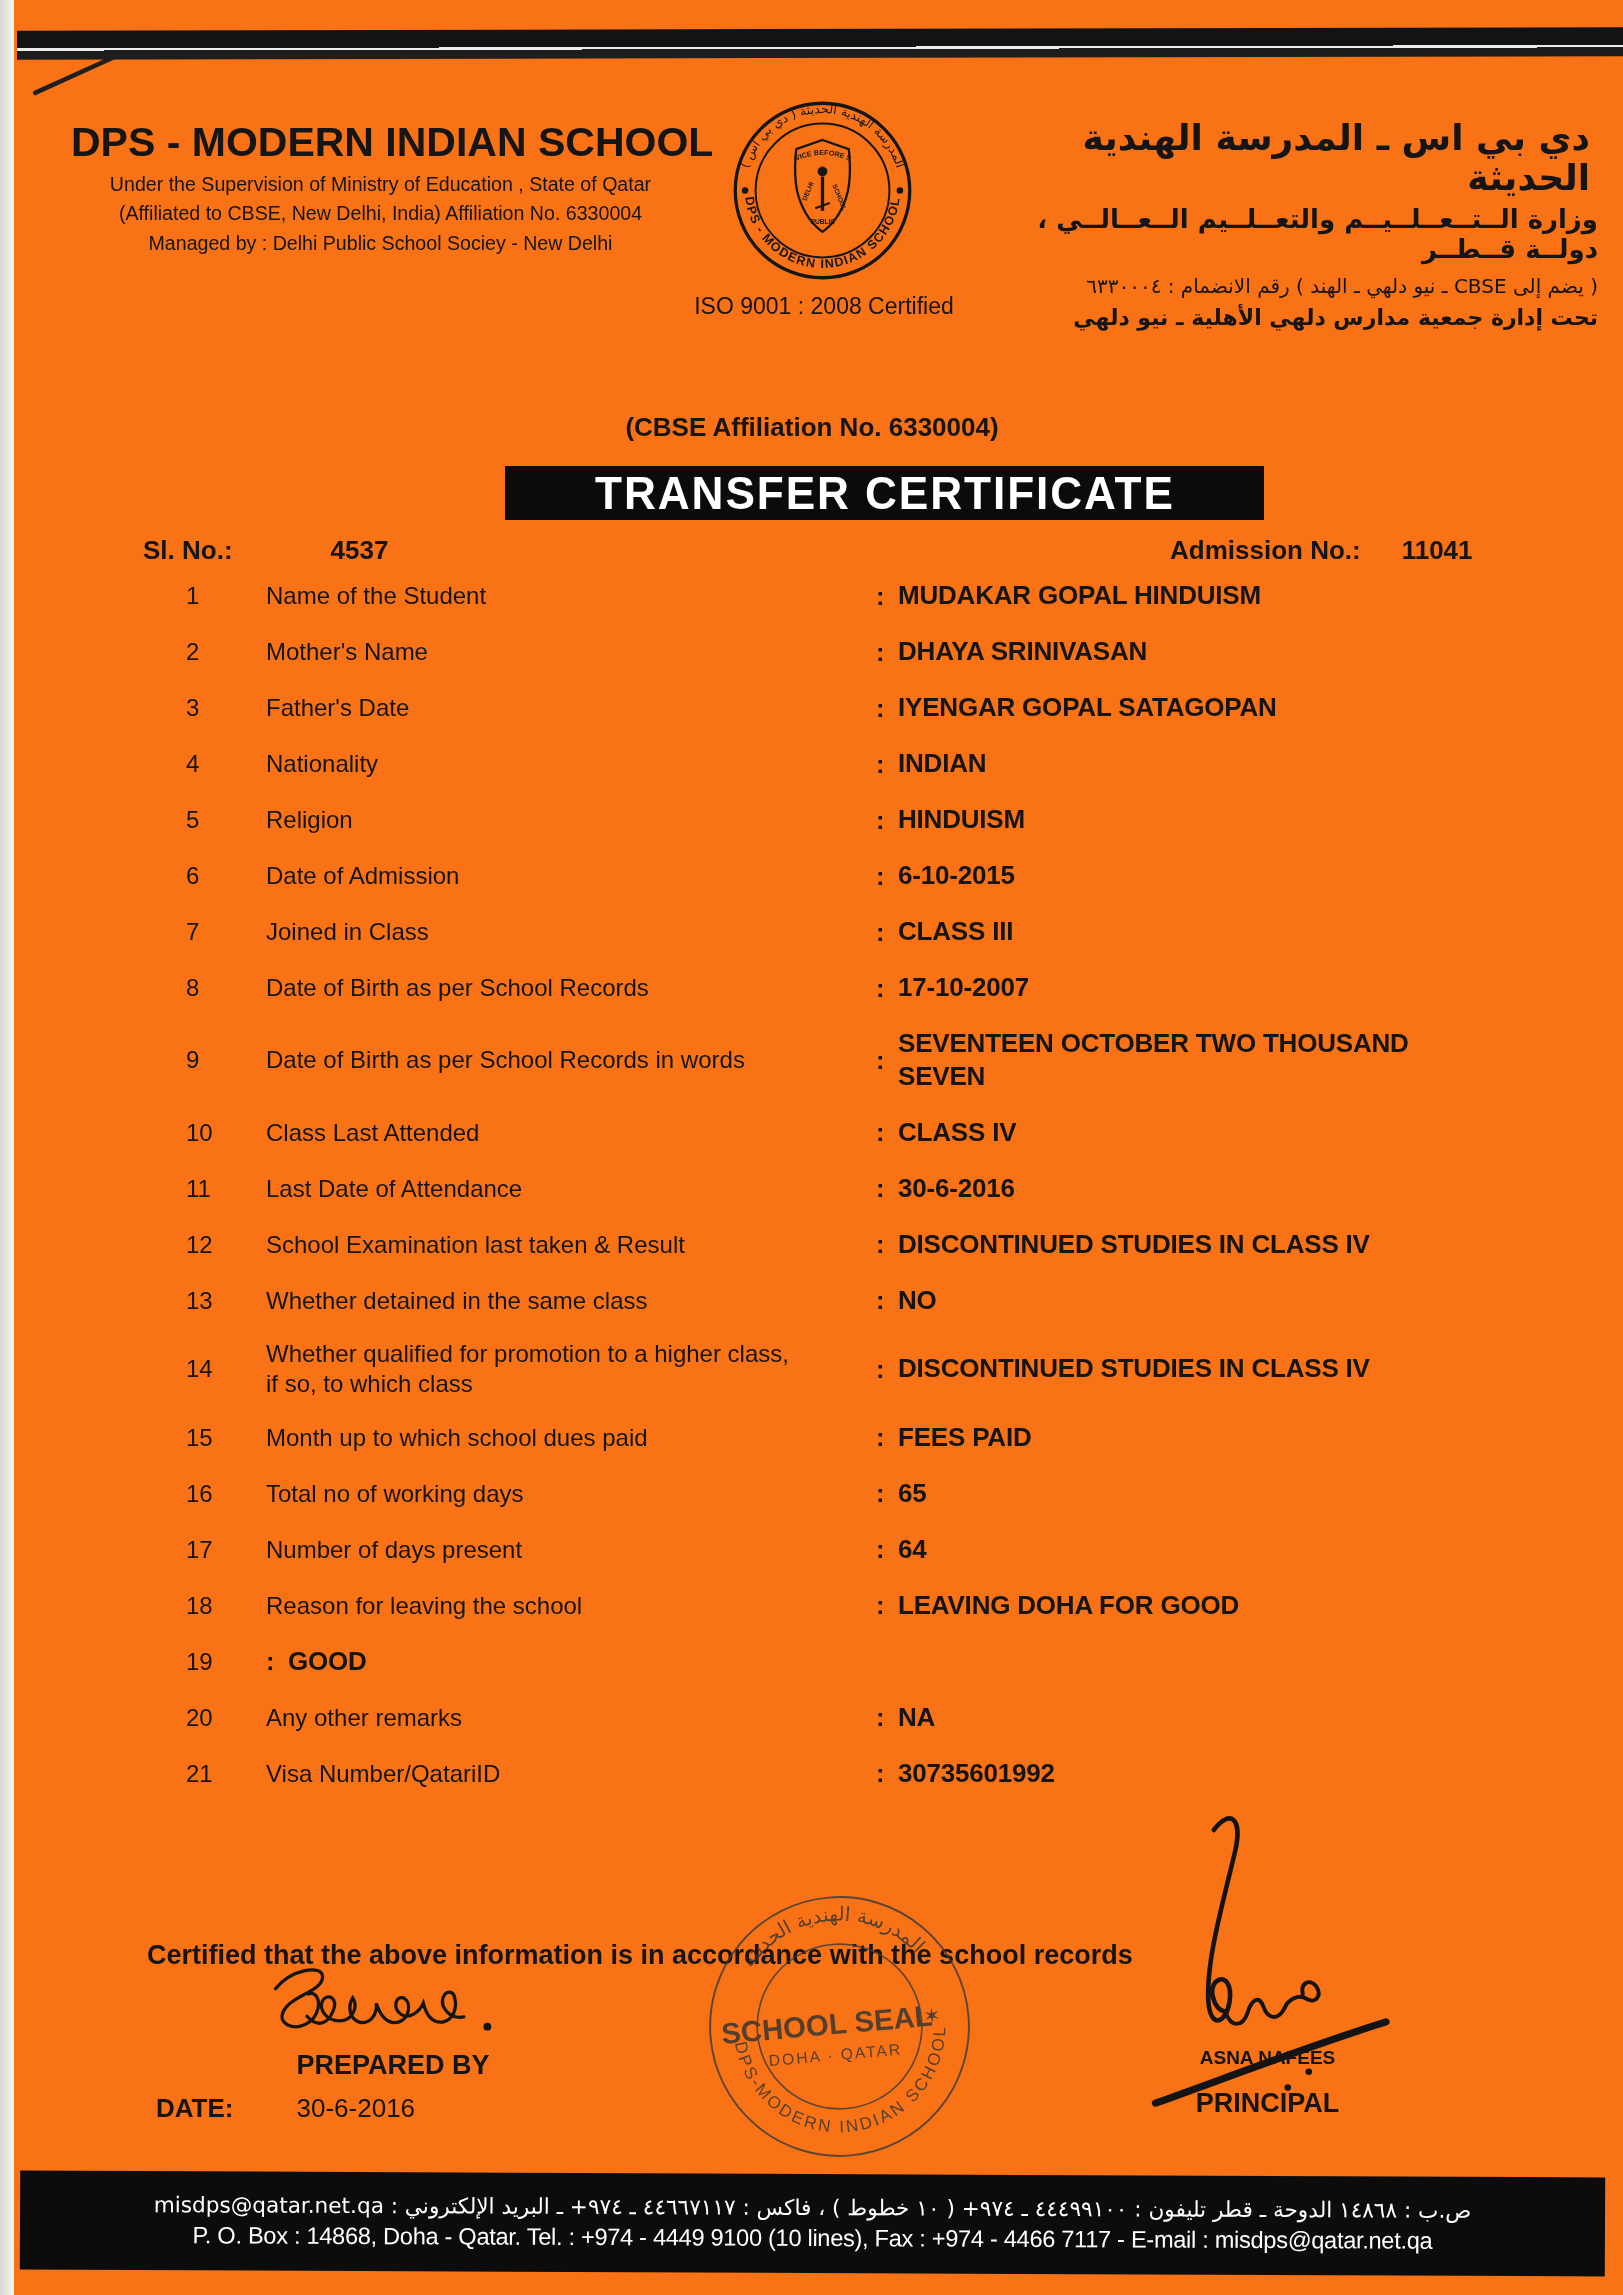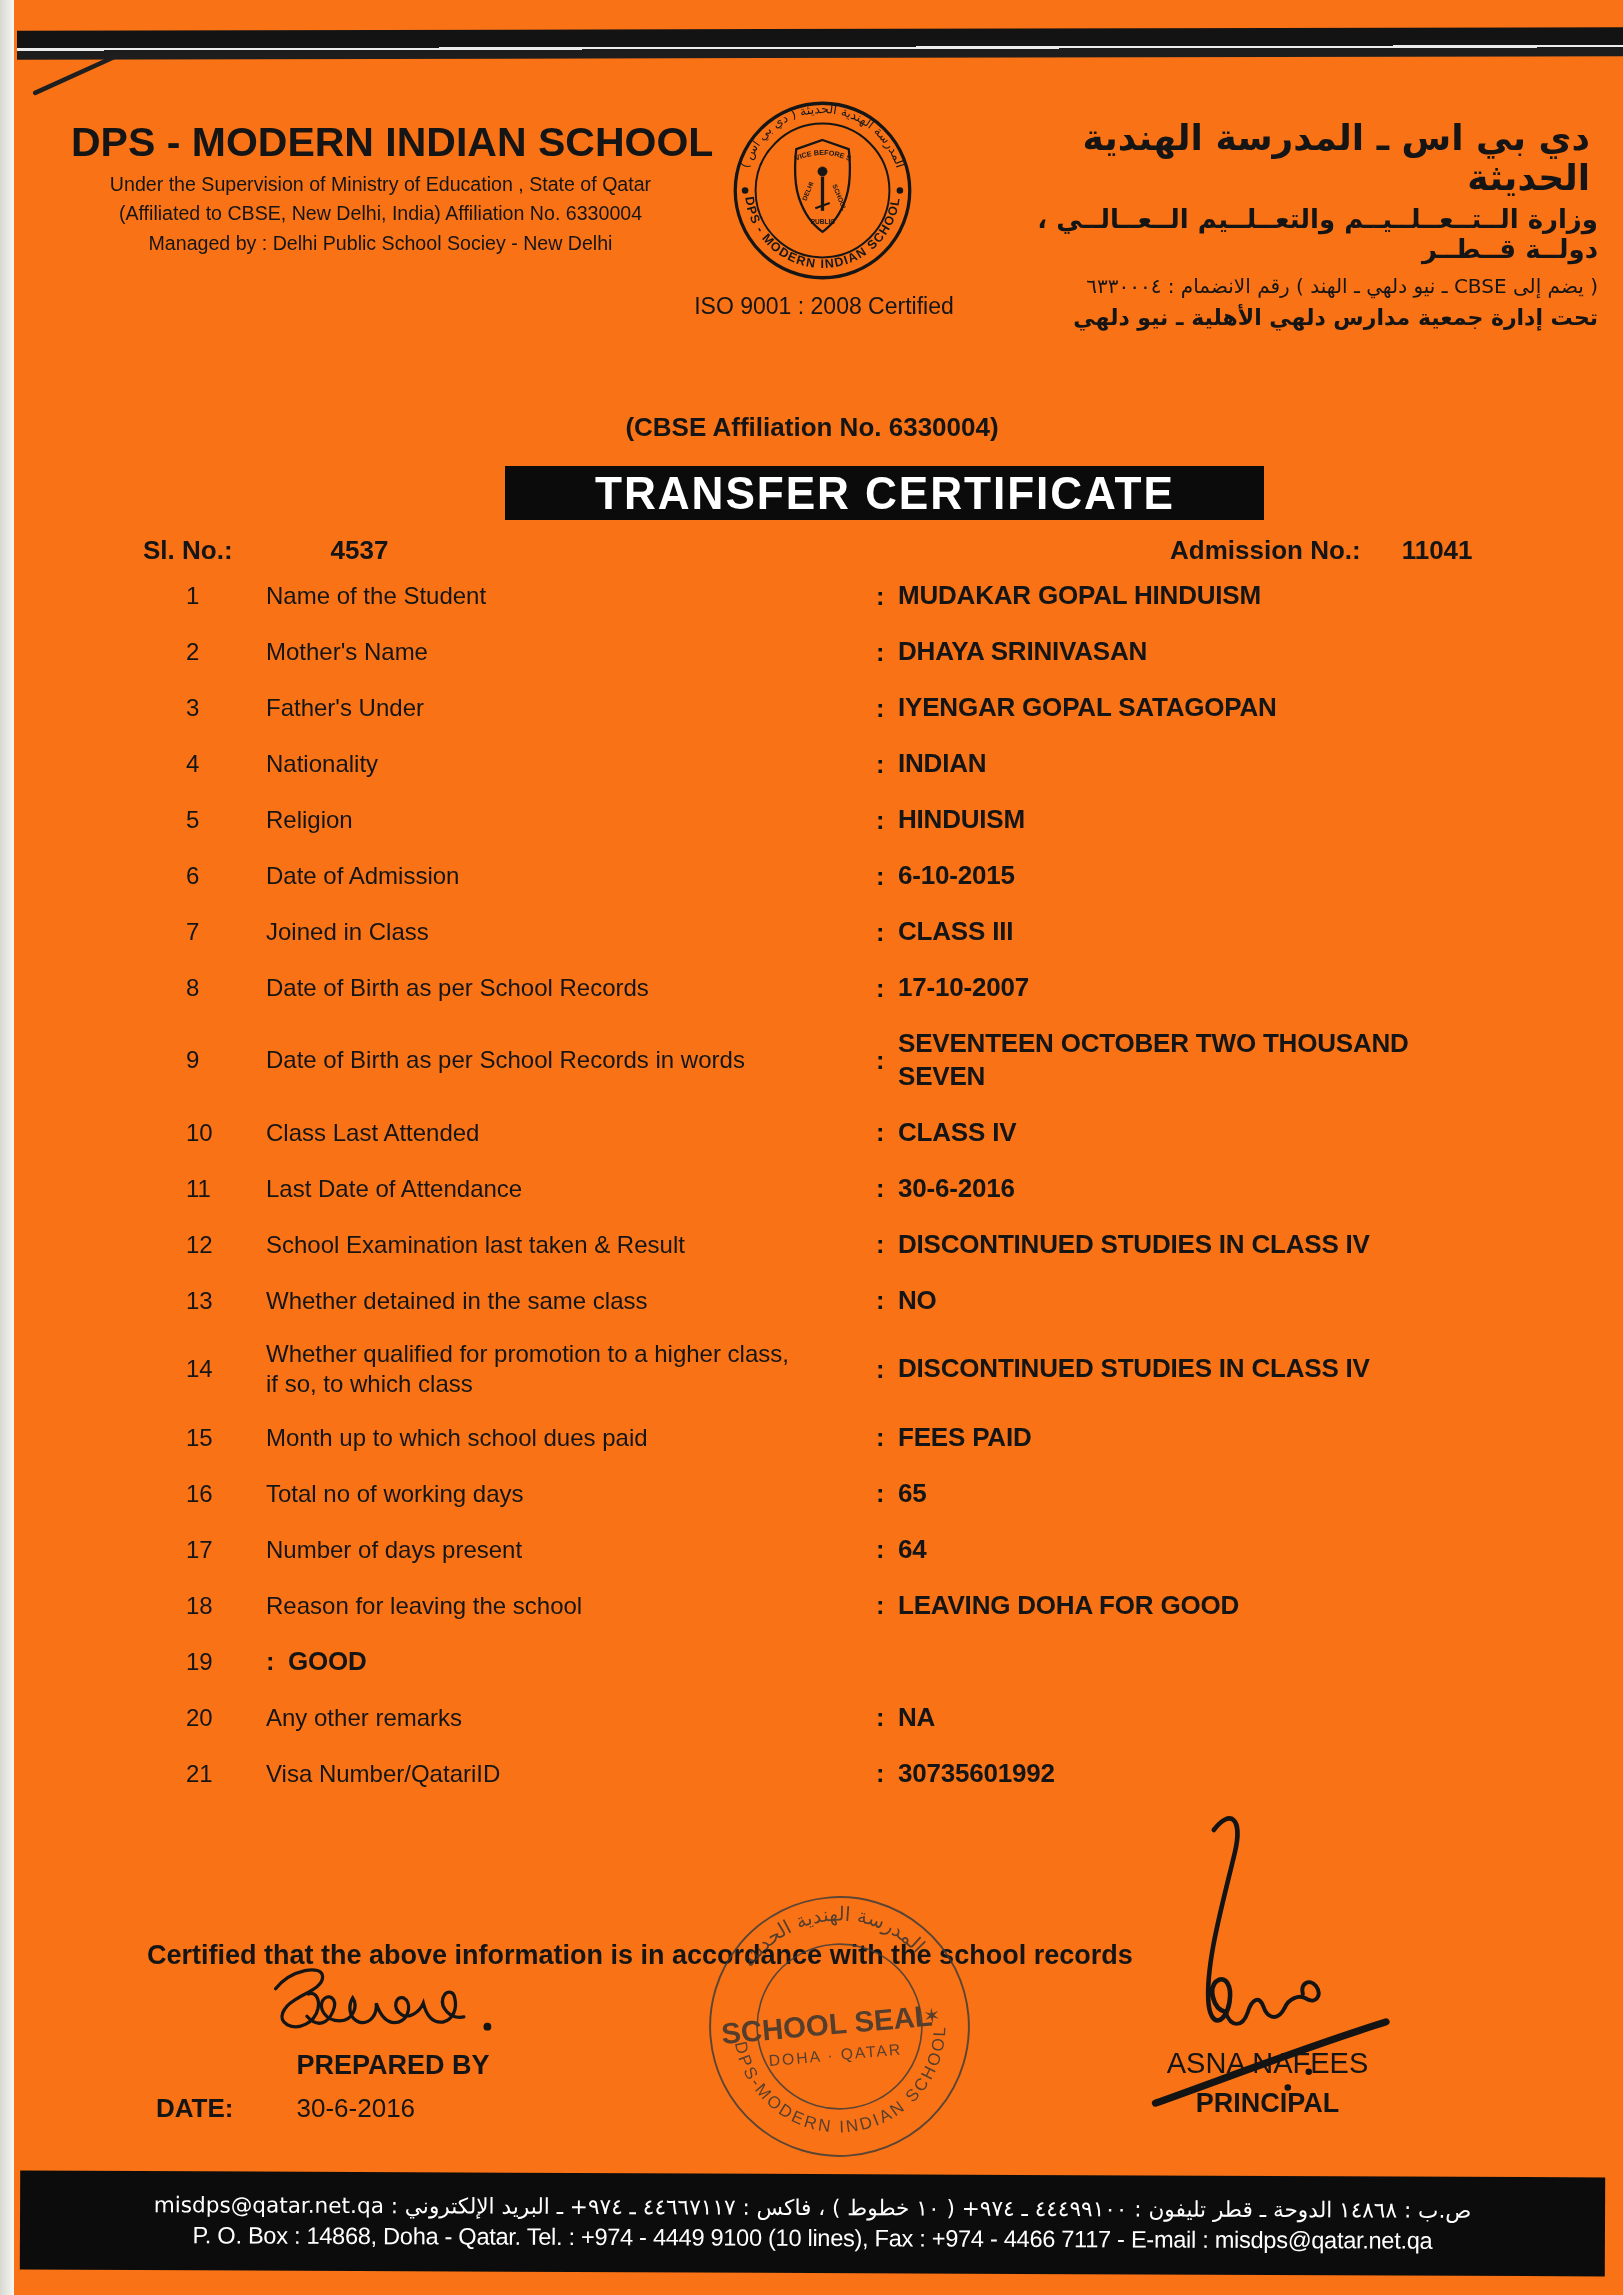--- a/index.html
+++ b/index.html
@@ -55,21 +55,21 @@
   .prepared-sign{position:absolute; left:257px; top:1960px;}
   .prepared-label{position:absolute; left:236px; top:2050px; width:314px; text-align:center;
     font-size:27px; font-weight:700;}
   .date-row{position:absolute; left:156px; top:2093px; font-size:26px;}
   .date-row .dl{font-weight:700;}
   .date-row .dv{margin-left:63px;}
   .seal-wrap{position:absolute; left:699px; top:1886px; width:281px; height:281px;
     transform:rotate(-5deg); opacity:0.82;}
   .principal-sign{position:absolute; left:1145px; top:1807px;}
   .principal-name{position:absolute; left:1125px; top:2047px; width:285px; text-align:center;
-    font-size:29px; font-weight:400;}
+    font-size:19px; font-weight:700;}
   .principal-title{position:absolute; left:1125px; top:2088px; width:285px; text-align:center;
     font-size:27px; font-weight:700;}
   
   .footer-bar{position:absolute; left:19.6px; top:2174px; width:1585px; height:99px; background:#0c0c0c;
     transform:rotate(0.25deg); display:flex; flex-direction:column; align-items:center; justify-content:center;}
   .footer-ar{color:#fff; font-size:21.6px; white-space:nowrap;}
   .footer-en{color:#fff; font-size:23.6px; margin-top:5.2px; white-space:nowrap; letter-spacing:-0.3px;}
   svg text{fill:#161616;}
   .seal-svg text{fill:#333;}
 </style>
@@ -148,21 +148,21 @@
 
     <div class="field-row">
       <span class="no">2</span>
       <span class="lbl">Mother's Name</span>
       <span class="colon">:</span>
       <span class="val">DHAYA SRINIVASAN</span>
     </div>
 
     <div class="field-row">
       <span class="no">3</span>
-      <span class="lbl">Father's Under</span>
+      <span class="lbl">Father's Date</span>
       <span class="colon">:</span>
       <span class="val">IYENGAR GOPAL SATAGOPAN</span>
     </div>
 
     <div class="field-row">
       <span class="no">4</span>
       <span class="lbl">Nationality</span>
       <span class="colon">:</span>
       <span class="val">INDIAN</span>
     </div>

